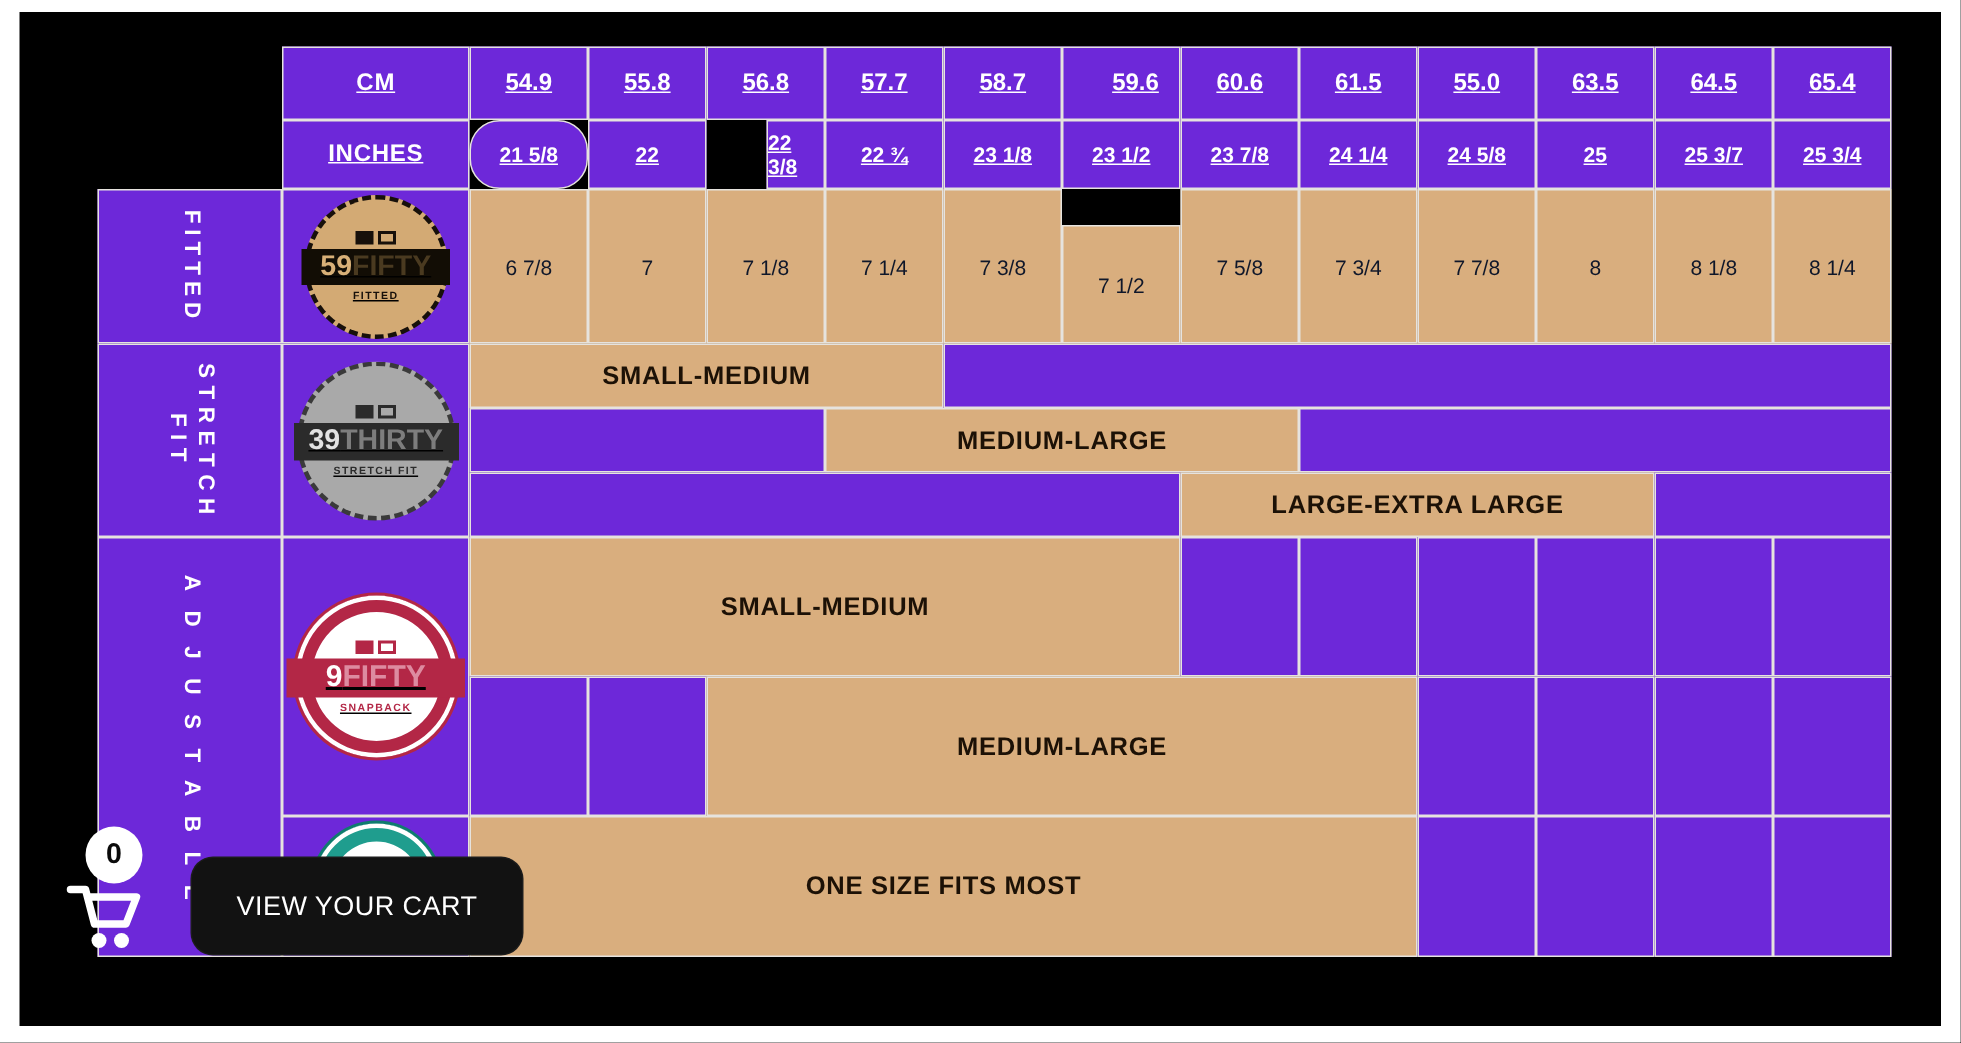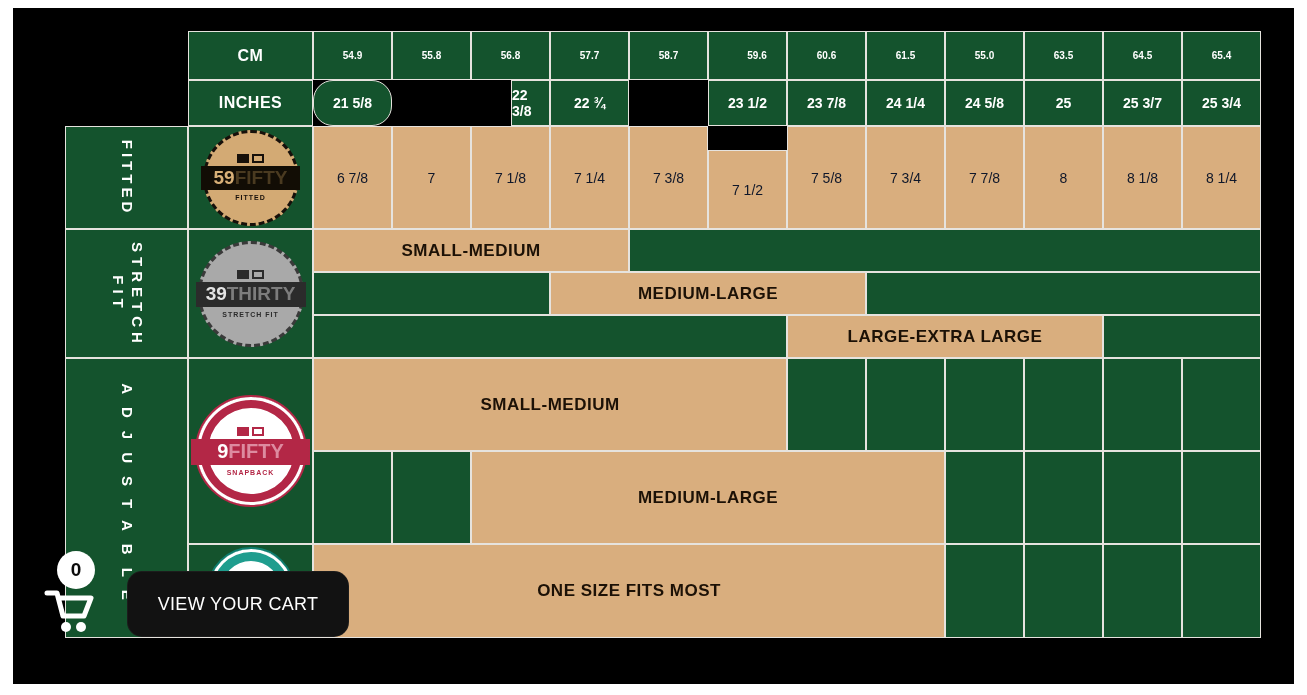--- a/index.html
+++ b/index.html
@@ -9,24 +9,24 @@
 
   
   .chart {
     position:absolute; left:52px; top:23px;
     display:grid;
     grid-template-columns:123px 125px repeat(12, 79px);
     grid-template-rows:49px 46px 103px 43px 43px 43px 93px 93px 94px;
     width:1196px; height:607px;
   }
   .cell { border:1px solid #e6e3de; display:flex; align-items:center; justify-content:center; overflow:hidden; }
-  .cell--black { background:#14532d; }
+  .cell--black { background:#6d28d9;text-decoration:underline; }
   .cell--tan { background:#d9ae7e; }
   .cell--hdr { color:#ffffff; font-weight:bold; font-size:16px; letter-spacing:0.5px; }
-  .cell--hval { color:#ffffff; font-weight:bold; font-size:10px; }
+  .cell--hval { color:#ffffff; font-weight:bold; font-size:16px; }
   .cell--hval-sm { font-size:14px; }
   .cell--size { color:#0f172a; font-size:14px; }
   .bar-label { color:#1c1106; font-weight:bold; font-size:17px; letter-spacing:0.5px; white-space:nowrap; }
 
   
   .vcell { position:relative; }
   .vlabel {
     position:absolute; left:50%; top:50%;
     transform:translate(-50%,-50%) rotate(90deg);
     color:#ffffff; font-weight:bold; text-align:center; line-height:1.25;
@@ -201,22 +201,24 @@
         <div class="cell cell--black cell--hval" style="grid-area: 1 / 6;">57.7</div>
         <div class="cell cell--black cell--hval" style="grid-area: 1 / 7;">58.7</div>
         <div class="cell cell--black cell--hval" style="grid-area: 1 / 8; padding-left: 19px;">59.6</div>
         <div class="cell cell--black cell--hval" style="grid-area: 1 / 9;">60.6</div>
         <div class="cell cell--black cell--hval" style="grid-area: 1 / 10;">61.5</div>
         <div class="cell cell--black cell--hval" style="grid-area: 1 / 11;">55.0</div>
         <div class="cell cell--black cell--hval" style="grid-area: 1 / 12;">63.5</div>
         <div class="cell cell--black cell--hval" style="grid-area: 1 / 13;">64.5</div>
         <div class="cell cell--black cell--hval" style="grid-area: 1 / 14;">65.4</div>
         <div class="cell cell--black cell--hval cell--hval-sm" style="grid-area: 2 / 3; border-radius: 20px;">21 5/8</div>
+        <div class="cell cell--black cell--hval cell--hval-sm" style="grid-area: 2 / 4;">22</div>
         <div class="cell cell--black cell--hval cell--hval-sm" style="grid-area: 2 / 5; margin-left: 40px;">22 3/8</div>
         <div class="cell cell--black cell--hval cell--hval-sm" style="grid-area: 2 / 6;">22 ¾</div>
+        <div class="cell cell--black cell--hval cell--hval-sm" style="grid-area: 2 / 7;">23 1/8</div>
         <div class="cell cell--black cell--hval cell--hval-sm" style="grid-area: 2 / 8;">23 1/2</div>
         <div class="cell cell--black cell--hval cell--hval-sm" style="grid-area: 2 / 9;">23 7/8</div>
         <div class="cell cell--black cell--hval cell--hval-sm" style="grid-area: 2 / 10;">24 1/4</div>
         <div class="cell cell--black cell--hval cell--hval-sm" style="grid-area: 2 / 11;">24 5/8</div>
         <div class="cell cell--black cell--hval cell--hval-sm" style="grid-area: 2 / 12;">25</div>
         <div class="cell cell--black cell--hval cell--hval-sm" style="grid-area: 2 / 13;">25 3/7</div>
         <div class="cell cell--black cell--hval cell--hval-sm" style="grid-area: 2 / 14;">25 3/4</div>
         <div class="cell cell--tan cell--size" style="grid-area: 3 / 3;">6 7/8</div>
         <div class="cell cell--tan cell--size" style="grid-area: 3 / 4;">7</div>
         <div class="cell cell--tan cell--size" style="grid-area: 3 / 5;">7 1/8</div>

